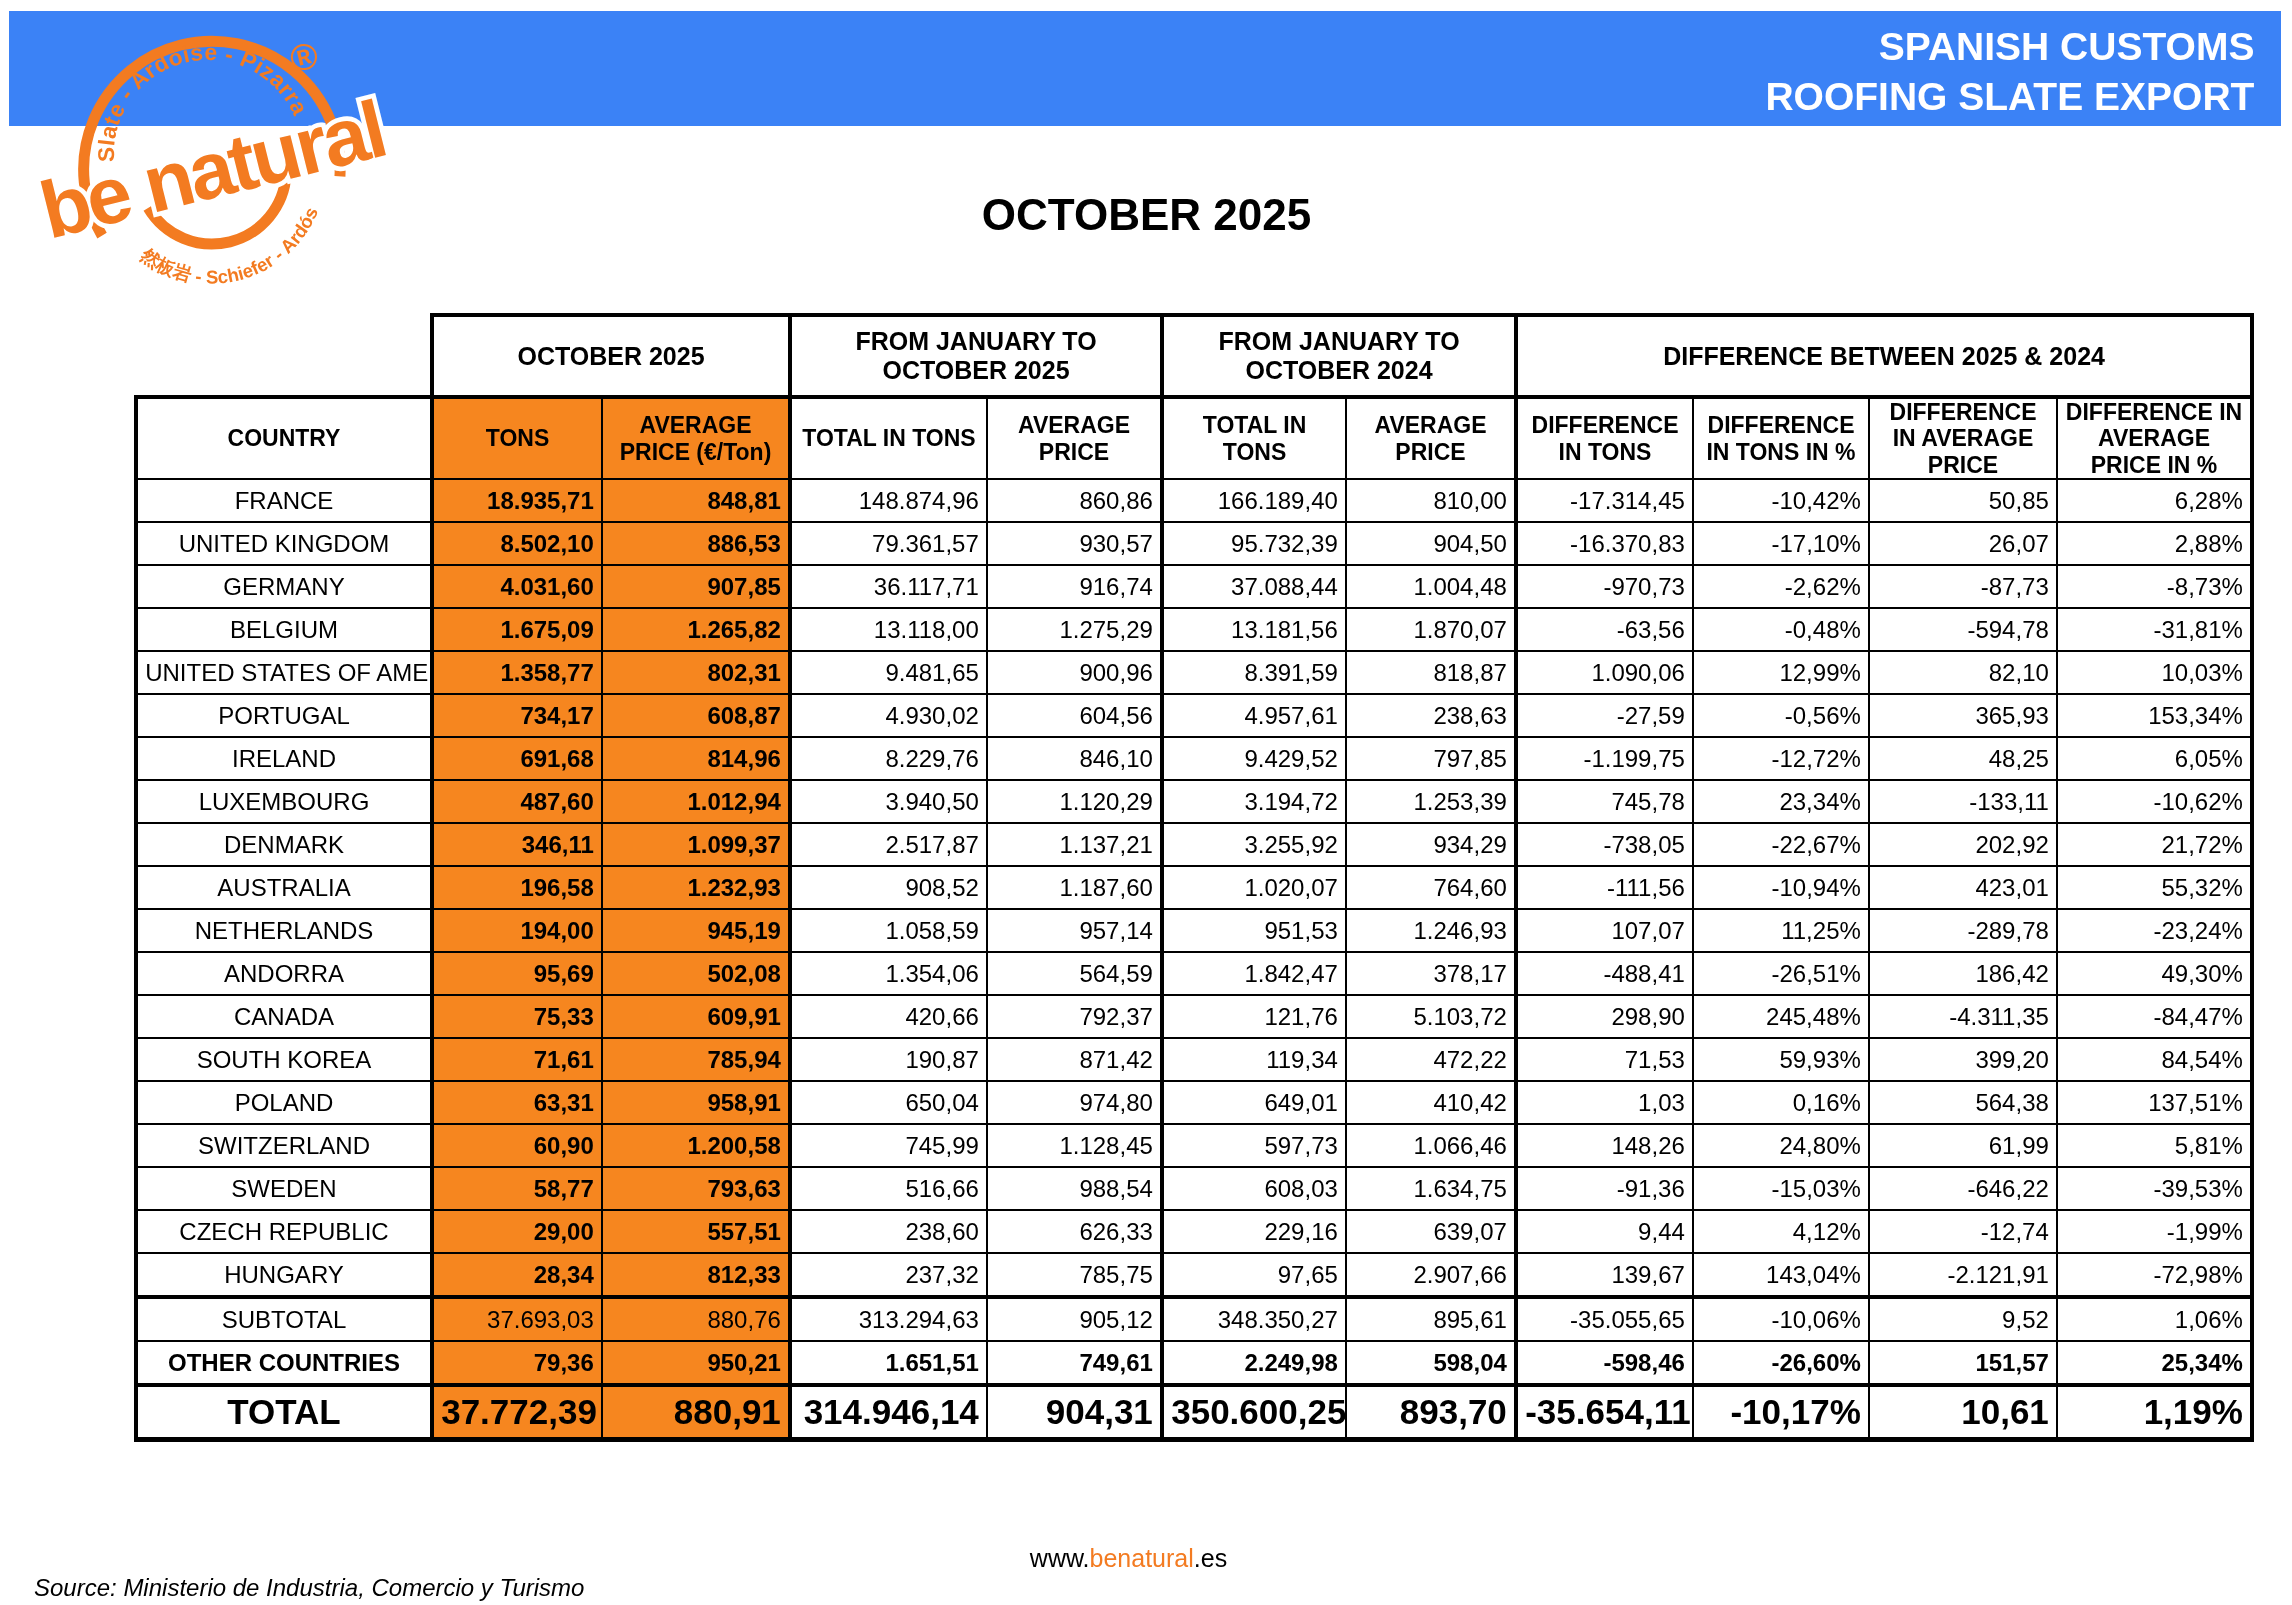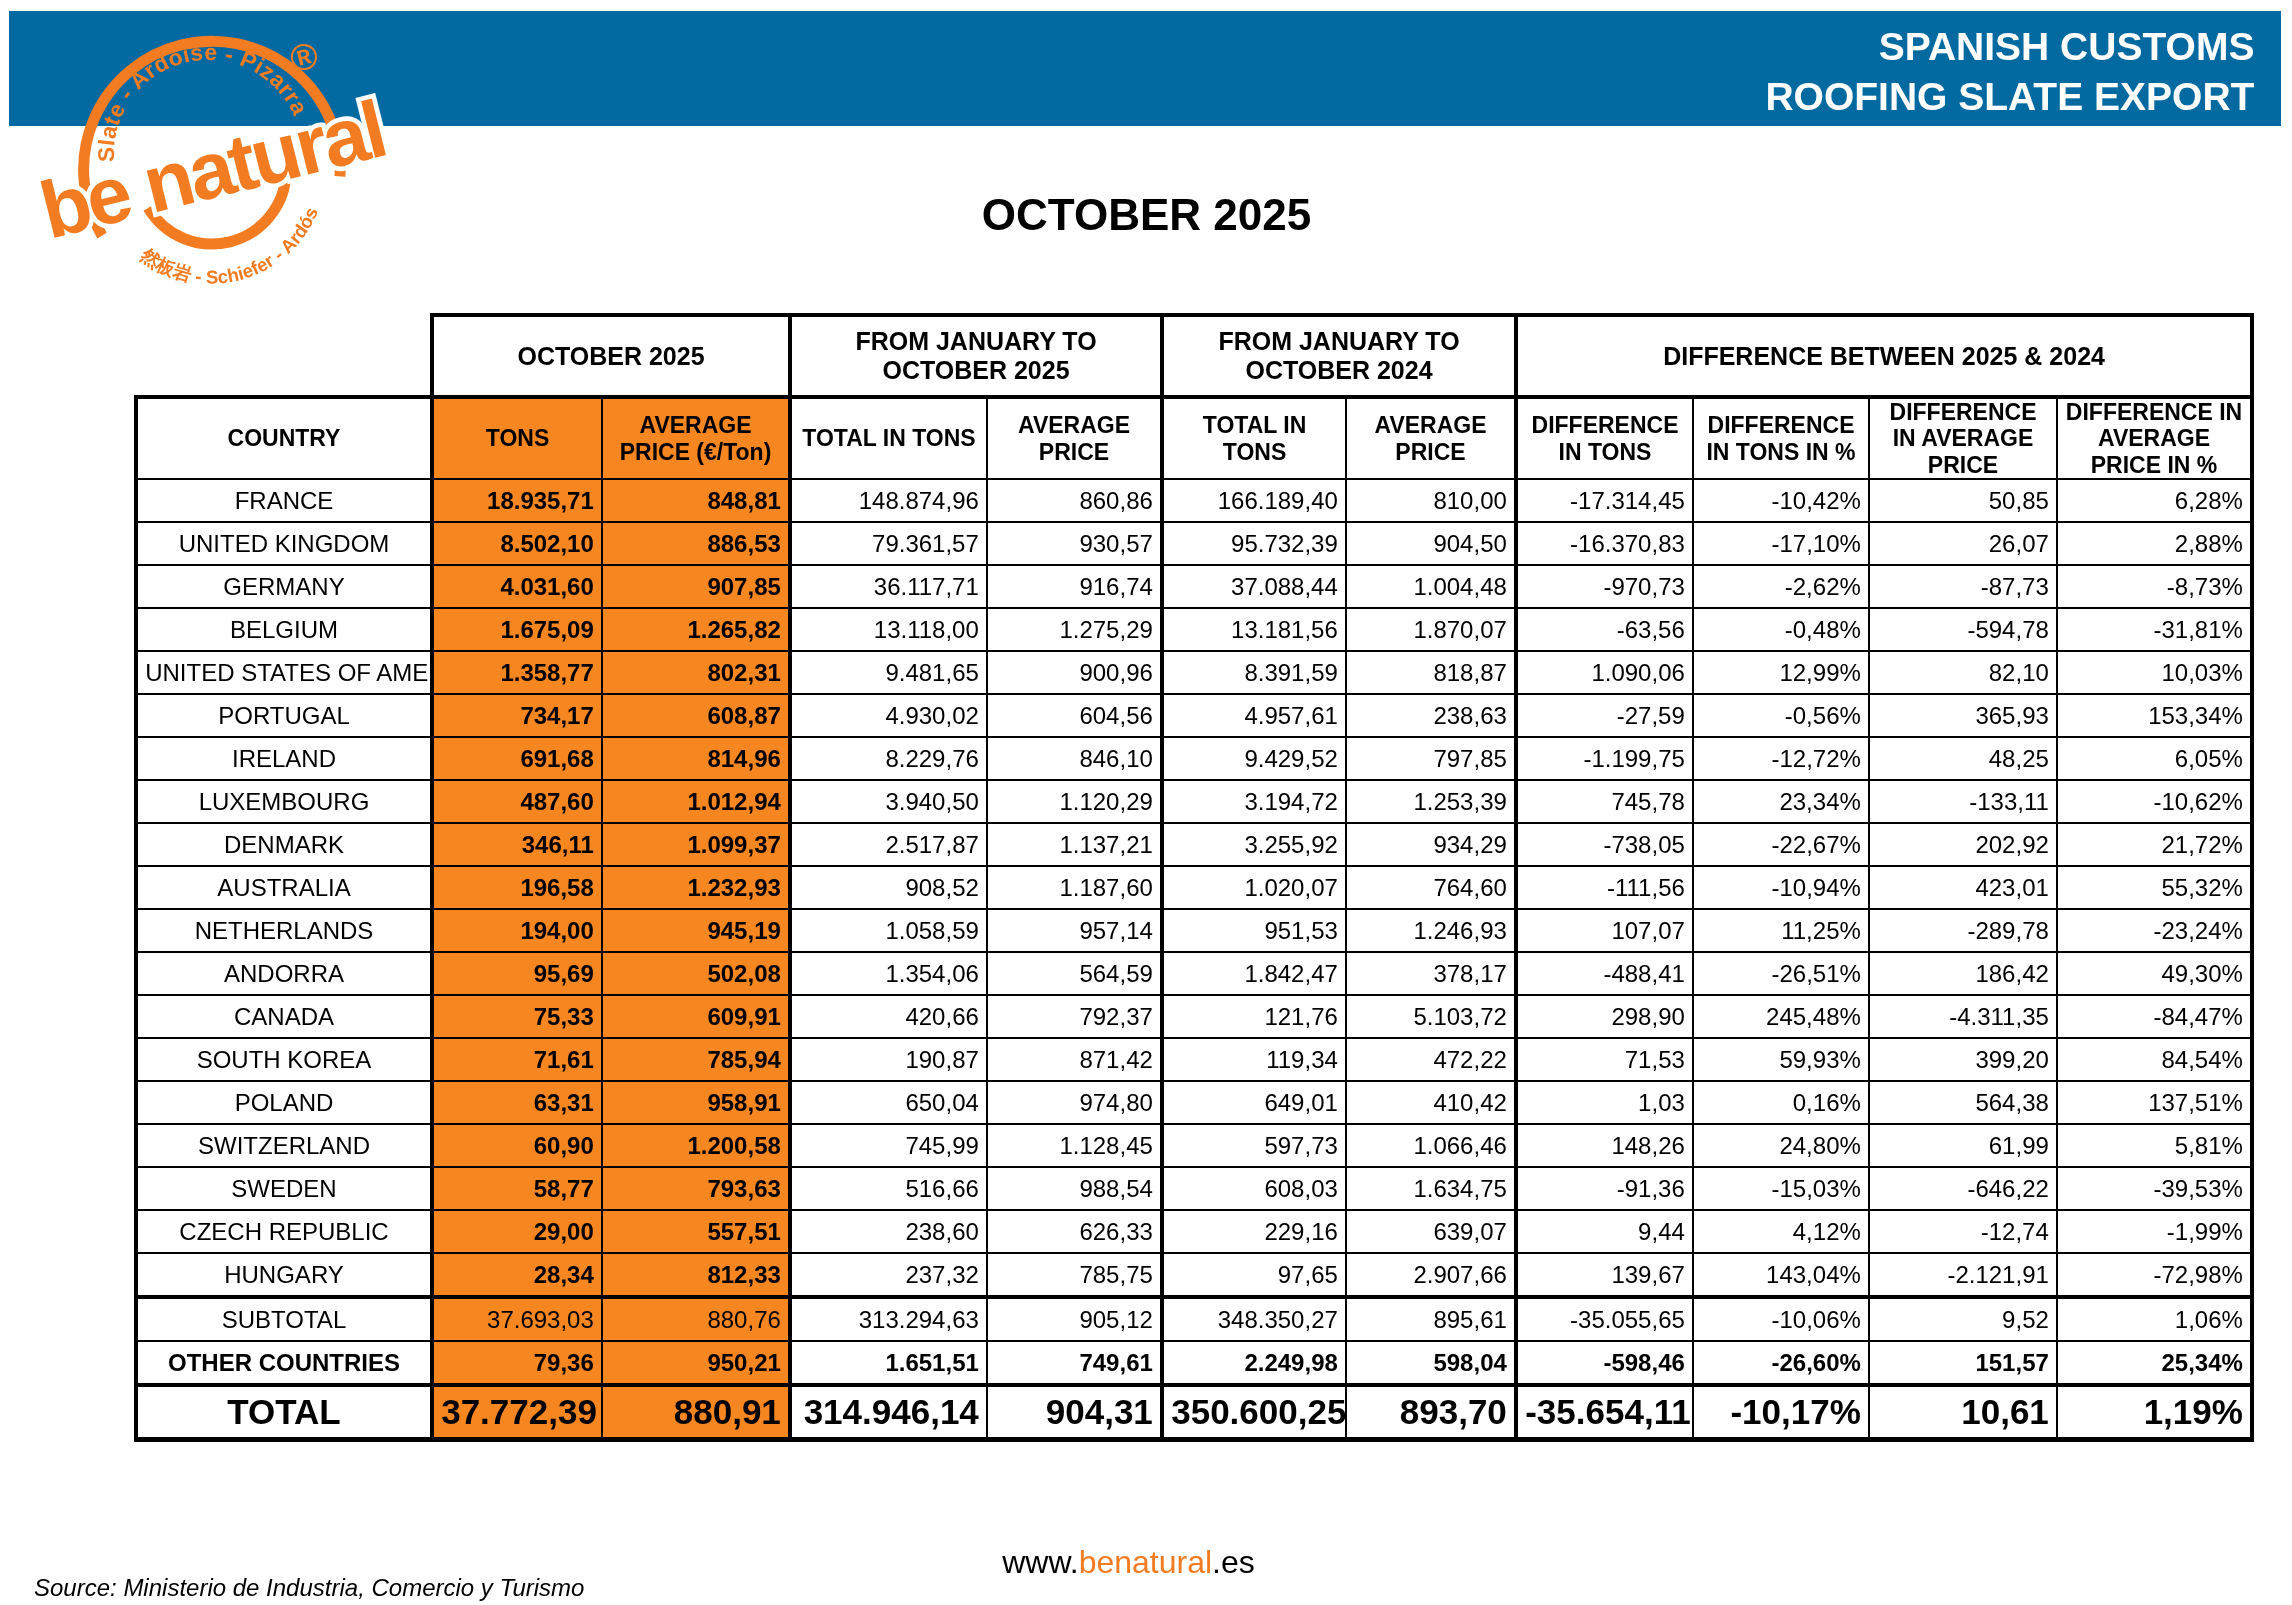--- a/index.html
+++ b/index.html
@@ -1,20 +1,20 @@
 <!DOCTYPE html>
 <html style="font-size:14.3px"><head>
 <meta charset="utf-8">
 <style>
   html,body{margin:0;padding:0;background:#e8e8e8;}
   .page{position:relative;width:2293px;height:1606px;background:#ffffff;overflow:hidden;
         font-family:"Liberation Sans",sans-serif;color:#000;}
 
   
-  .topbar{position:absolute;left:9px;top:10.7px;right:11.6px;height:115px;background:#0369a1;}
+  .topbar{position:absolute;left:9px;top:10.7px;right:11.6px;height:115px;background:#3b82f6;}
   .topbar .l1,.topbar .l2{position:absolute;right:27px;color:#fff;font-weight:bold;
         font-size:39px;letter-spacing:0px;white-space:nowrap;}
   .topbar .l1{top:14.3px;}
   .topbar .l2{top:64px;margin-left:12px;}
 
   
   .logo{position:absolute;left:12.5px;top:14.3px;width:405px;height:340px;transform:rotate(-14deg);}
   .logo text{fill:#f37b21;font-family:"Liberation Sans",sans-serif;font-weight:bold;}
   .logo .ring{stroke:#f37b21;stroke-width:13;fill:none;}
   .logo .brand{font-size:95px;letter-spacing:-4px;paint-order:stroke;stroke:#ffffff;stroke-width:11px;}
@@ -39,21 +39,21 @@
   .t .bl5{border-left-width:4.5px;}
   .t .br5{border-right-width:4.5px;}
   .t .bt5{border-top-width:4.5px;}
   .t td.country{text-align:center;}
   .t tr.row-subtotal td{font-weight:normal;border-top-width:4.5px;}
   .t tr.row-other td{font-weight:bold;}
   .t tr.row-total td{font-weight:bold;font-size:35px;height:50px;border-top-width:4.5px;border-bottom-width:5.4px;}
 
   
   .source{position:absolute;left:34px;top:1565px;font-size:24px;font-style:italic;white-space:nowrap;margin-top:9px;}
-  .site{position:absolute;left:0;right:36px;top:1544px;text-align:center;font-size:32px;white-space:nowrap;}
+  .site{position:absolute;left:0;right:36px;top:1544px;text-align:center;font-size:25px;white-space:nowrap;}
   .site .b{color:#f37b21;}
 </style>
 </head>
 <body>
 
 <div class="page">
 
   <div class="topbar">
     <div class="l1">SPANISH CUSTOMS</div>
     <div class="l2">ROOFING SLATE EXPORT</div>

